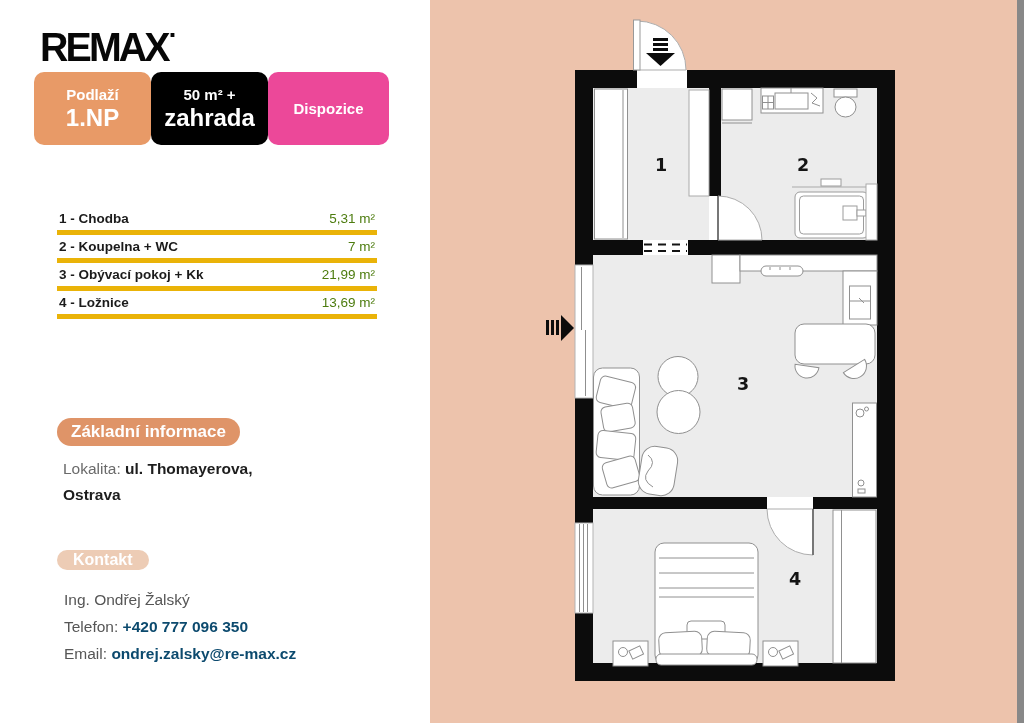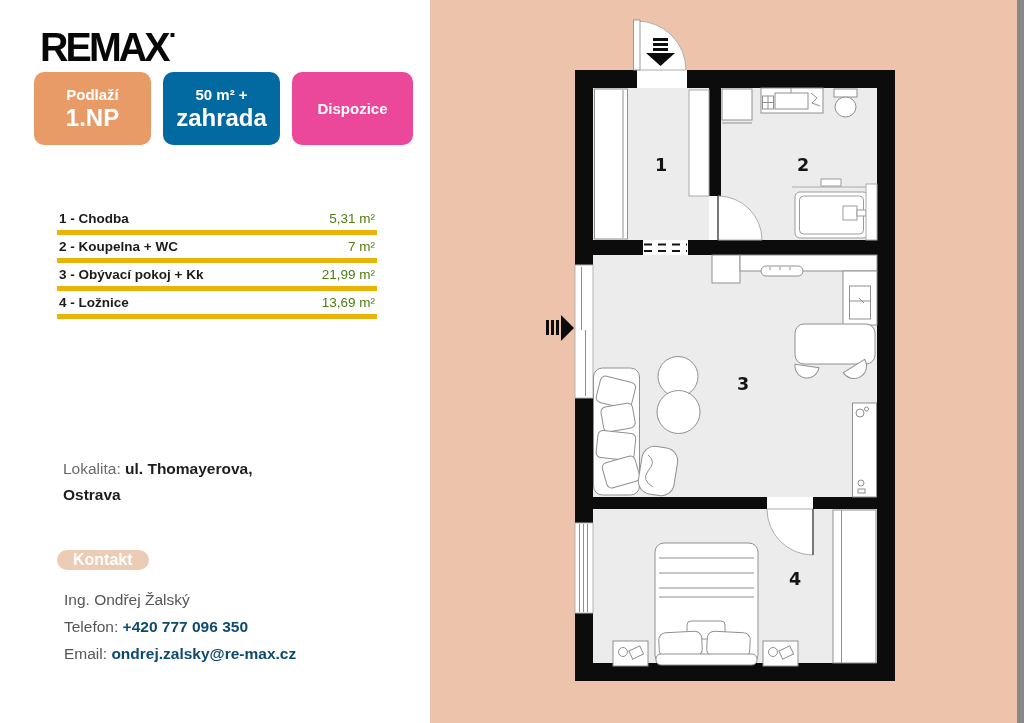--- a/index.html
+++ b/index.html
@@ -2,27 +2,27 @@
 <html><head>
 <meta charset="utf-8">
 <style>
   html,body{margin:0;padding:0;background:#888;}
   .page{position:relative;width:1017px;height:723px;background:#ffffff;overflow:hidden;
         font-family:"Liberation Sans","DejaVu Sans",sans-serif;}
   
   .logo{position:absolute;left:40px;top:24px;font-size:41px;font-weight:800;color:#070707;
         letter-spacing:-3px;transform:scaleX(.96);transform-origin:left;}
   .logo .tm{display:inline-block;width:4px;height:4px;background:#070707;margin:0 0 24px 3px;}
-  .badges{position:absolute;left:34px;top:72px;display:flex;gap:12px;align-items:center;}
+  .badges{position:absolute;left:34px;top:72px;display:flex;gap:0;align-items:center;}
   .badge{height:73px;border-radius:10px;color:#fff;text-align:center;display:flex;
          flex-direction:column;justify-content:center;gap:1px;}
   .badge .b1{font-size:15px;font-weight:700;line-height:18px;}
   .badge .b2{font-size:24px;font-weight:700;line-height:26px;}
   .badge.one{width:117px;background:#e89a67;}
-  .badge.two{width:117px;background:#0369a1;}
+  .badge.two{width:117px;background:#000000;}
   .badge.three{width:121px;background:#ec4899;}
   .roomtable{position:absolute;left:57px;top:207px;width:320px;}
   .room-row{display:flex;justify-content:space-between;align-items:baseline;
             border-bottom:5px solid #eab308;padding:4px 2px 4px 2px;}
   .room-row .rn{font-size:13.5px;font-weight:700;color:#1b1b1b;}
   .room-row .ra{font-size:13.5px;color:#4d7c0f;}
   .pill{position:absolute;color:#fff;font-weight:700;border-radius:14px;white-space:nowrap;}
   .pill.info{left:57px;top:418px;background:#df9468;font-size:17px;padding:4px 14px;}
   .pill.kontakt{left:57px;top:550px;background:#edccb5;font-size:16px;padding:1px 16px;}
   .lokalita{position:absolute;left:63px;top:456px;width:320px;font-size:15.5px;line-height:26px;color:#6a6a6a;}
@@ -69,20 +69,21 @@
     <div class="room-row">
       <span class="rn">3 - Obývací pokoj + Kk</span>
       <span class="ra">21,99 m²</span>
     </div>
     <div class="room-row">
       <span class="rn">4 - Ložnice</span>
       <span class="ra">13,69 m²</span>
     </div>
   </div>
 
+  <div class="pill info">Základní informace</div>
 
   <div class="lokalita">
     <span>Lokalita:</span>
     <b>ul. Thomayerova,</b><br>
     <b>Ostrava</b>
   </div>
 
   <div class="pill kontakt">Kontakt</div>
 
   <div class="contact">

